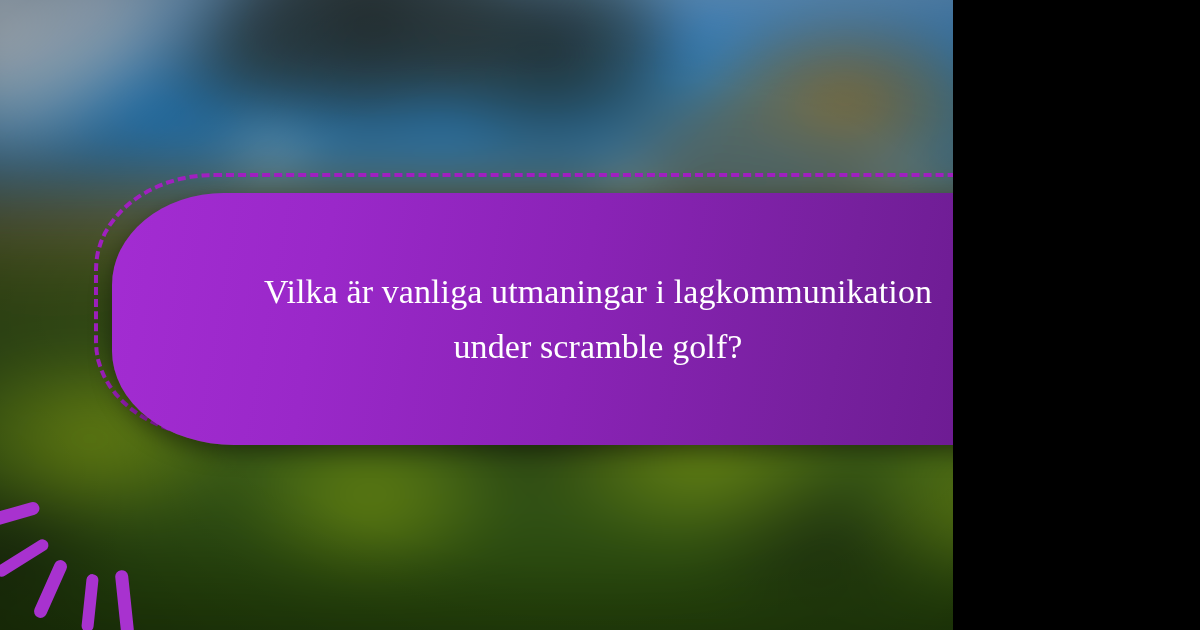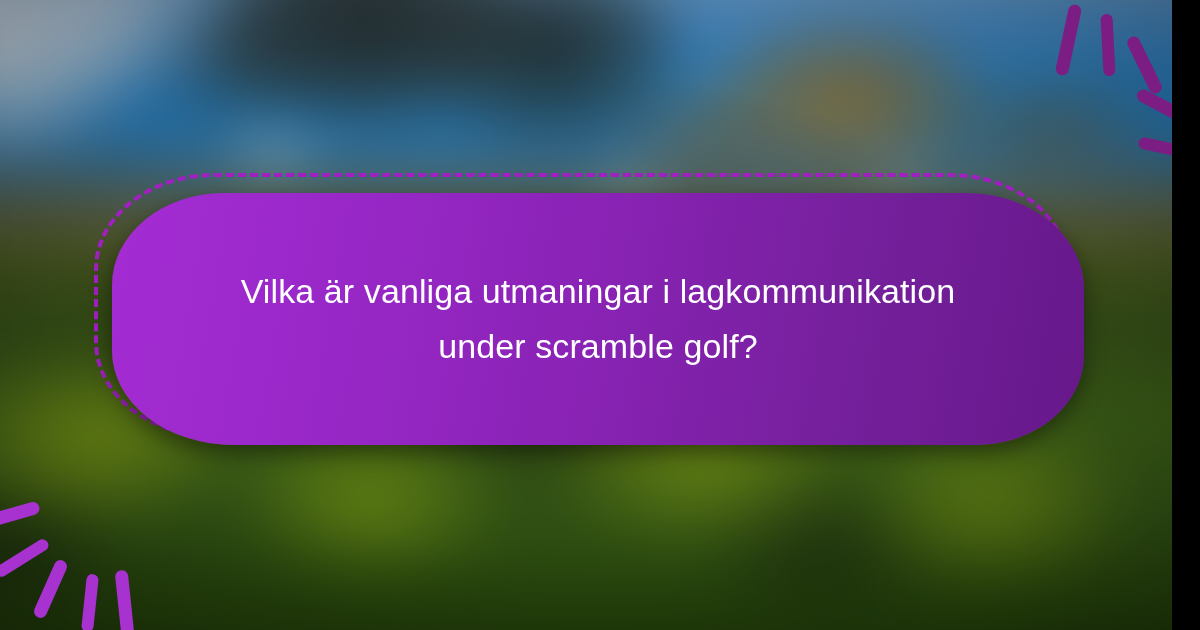--- a/index.html
+++ b/index.html
@@ -2,24 +2,24 @@
 <html><head>
 <meta charset="utf-8">
 <style>
   html, body {
     margin: 0;
     padding: 0;
     background: #000;
   }
   #stage {
     position: relative;
-    width: 1172px;
+    width: 953px;
     height: 630px;
     overflow: hidden;
-    font-family: Liberation Sans, sans-serif;
+    font-family: Liberation Serif, serif;
   }
 
   
   .bg {
     position: absolute;
     inset: -60px;
     filter: blur(26px) saturate(1.12);
     background:
       
       radial-gradient(ellipse 210px 170px at 55px 95px, rgba(228,232,236,0.95) 0%, rgba(215,222,228,0.55) 45%, rgba(200,210,218,0) 78%),

